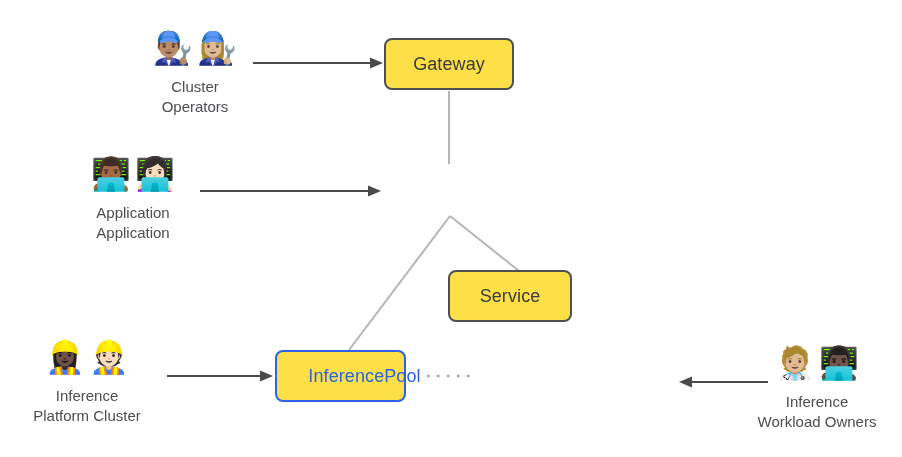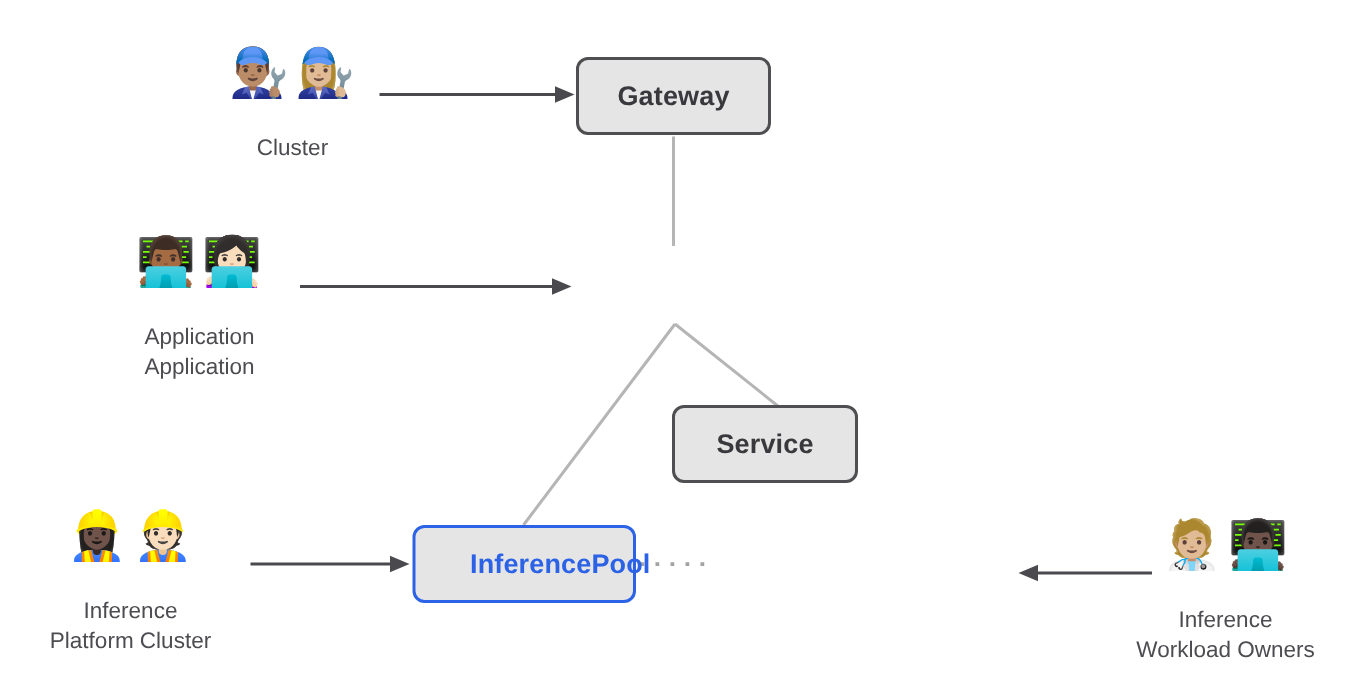--- a/index.html
+++ b/index.html
@@ -8,44 +8,44 @@
     font-family:"Liberation Sans","DejaVu Sans",sans-serif;
   }
   .connectors{position:absolute;left:0;top:0;width:902px;height:457px;}
   .conn{stroke:#b5b5b5;stroke-width:2;fill:none;}
   .dotted{stroke:#a3a3a3;stroke-width:2.5;fill:none;stroke-dasharray:2.5 7.5;}
   .arrow-line{stroke:#4a4a4e;stroke-width:2;}
   .arrow-head{fill:#4a4a4e;stroke:none;}
 
   .node{
     position:absolute;display:flex;align-items:center;justify-content:center;
-    background:#e5e5e5;border:2px solid #4f4f52;border-radius:8px;
-    font-weight:700;font-size:18px;color:#39393d;box-sizing:border-box;
+    background:#fde047;border:2px solid #4f4f52;border-radius:8px;
+    font-weight:400;font-size:18px;color:#39393d;box-sizing:border-box;
     letter-spacing:.1px;
   }
   .node.ext{border-color:#2b62e6;color:#2b62e6;}
   #n-gateway{left:384px;top:38px;width:130px;height:52px;}
   #n-httproute{left:381px;top:165px;width:136px;height:51px;}
   #n-service{left:448px;top:270px;width:124px;height:52px;}
-  #n-pool{left:275px;top:350px;width:149px;height:52px;padding-left:48px;}
+  #n-pool{left:275px;top:350px;width:131px;height:52px;padding-left:48px;}
 
   .stack{position:absolute;left:478px;top:349px;width:202px;height:66px;}
   .stack .layer{
     position:absolute;width:187px;height:50px;background:#fff;
     border:2px solid #2b62e6;border-radius:8px;box-sizing:border-box;
   }
   .stack .l3{left:13px;top:13px;}
   .stack .l2{left:9px;top:9px;}
   .stack .l1{left:4px;top:4px;}
   .stack .front{position:absolute;left:0;top:0;width:187px;height:50px;}
 
   .persona{position:absolute;width:176px;text-align:center;color:#4c4c51;}
   .emoji-row{font-size:32px;line-height:42px;white-space:nowrap;}
   .emoji-row span{margin:0 2px;}
-  .plabel{font-size:15px;line-height:20px;font-weight:500;margin-top:20px;}
+  .plabel{font-size:15px;line-height:20px;font-weight:500;margin-top:8px;}
   #p-cluster{left:107px;top:27px;}
   #p-appdev{left:45px;top:153px;}
   #p-platform{left:-1px;top:336px;}
   #p-workload{left:729px;top:342px;}
 </style>
 </head>
 <body>
 
 <div class="canvas">
 
@@ -73,20 +73,21 @@
       <polygon class="arrow-head" points="692,376.5 679,382 692,387.5"></polygon>
     </g>
   </svg>
 
   <div class="persona" id="p-cluster">
     <div class="emoji-row">
       <span>👨🏽‍🔧</span><span>👩🏼‍🔧</span>
     </div>
     <div class="plabel">
       <div>Cluster</div>
+      <div>Operators</div>
     </div>
   </div>
 
   <div class="persona" id="p-appdev">
     <div class="emoji-row">
       <span>👨🏾‍💻</span><span>👩🏻‍💻</span>
     </div>
     <div class="plabel">
       <div>Application</div>
       <div>Application</div>

